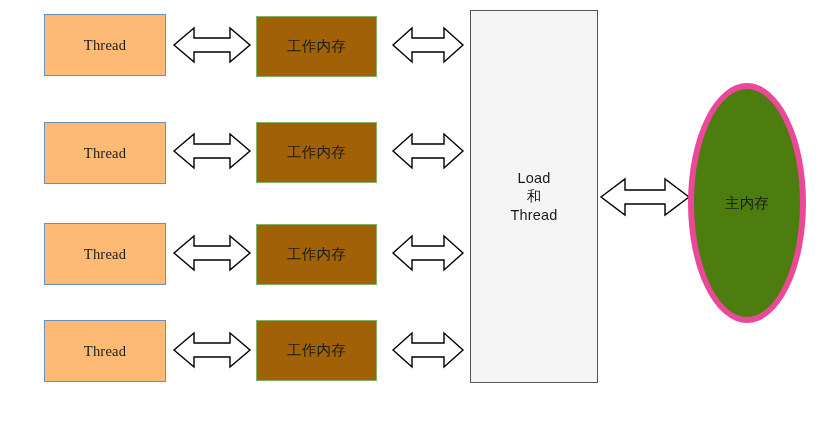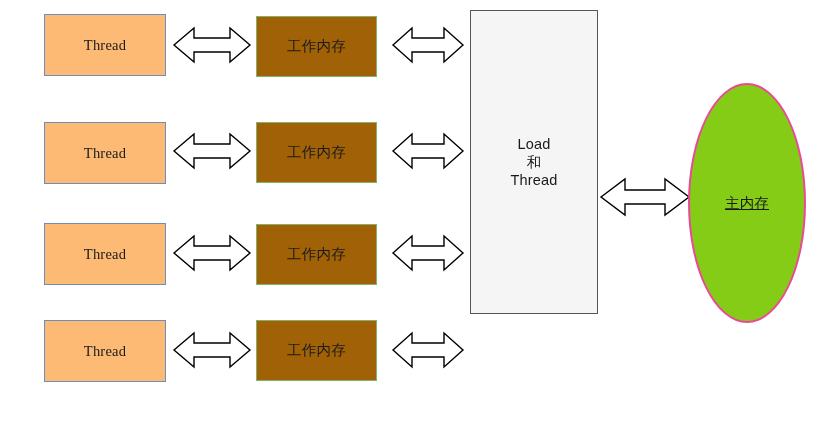--- a/index.html
+++ b/index.html
@@ -51,42 +51,41 @@
     background: #a16207;
     border: 1px solid #82b366;
     font-size: 14.5px;
   }
 
   
   .loadstore-box {
     left: 470px;
     top: 10px;
     width: 128px;
-    height: 304px;
+    height: 373px;
     background: #f5f5f5;
     border: 1px solid #555555;
     flex-direction: column;
     font-size: 14.5px;
   }
   .loadstore-box .ls-line {
     display: block;
     white-space: pre;
   }
 
   
   .mainmem-ellipse {
     left: 688px;
     top: 83px;
     width: 118px;
     height: 240px;
-    background: #84cc16;
-    border: 2px solid #ec4899;
+    background: #4d7c0f;
+    border: 6px solid #ec4899;
     border-radius: 50%;
     font-size: 14.5px;
-    text-decoration: underline;
   }
 
   
   .arrow {
     position: absolute;
     display: block;
   }
   .arrow svg {
     display: block;
     overflow: visible;

